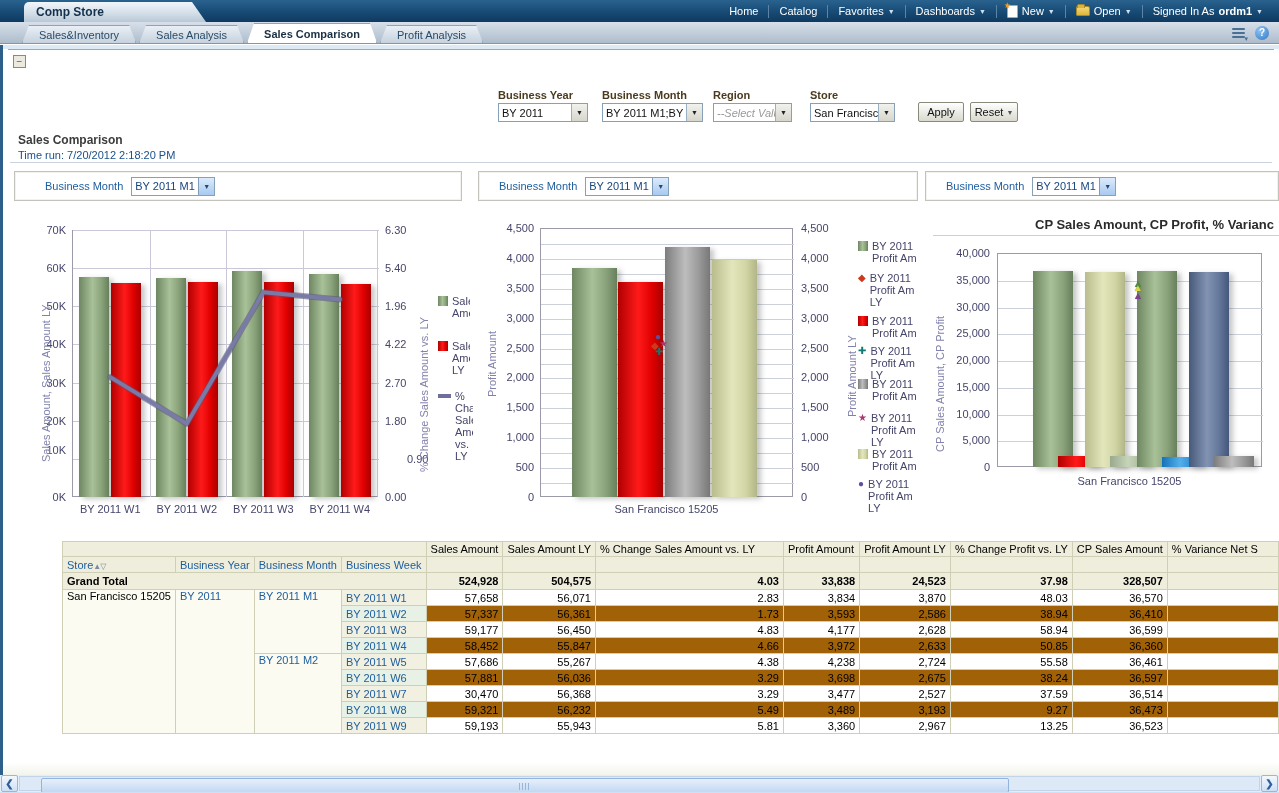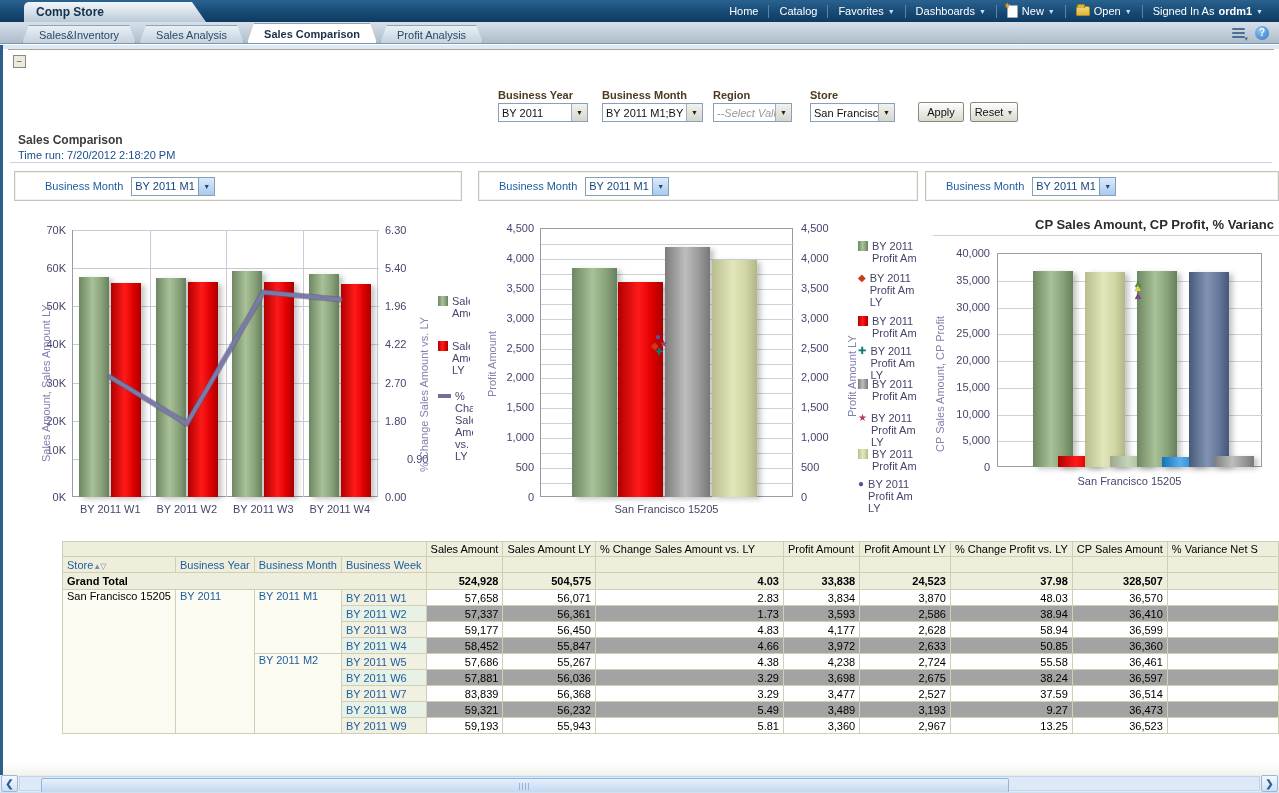--- a/index.html
+++ b/index.html
@@ -95,21 +95,21 @@
   .pivot .hA { background:#efeedd; color:#000; height:15px; }
   .pivot .hB { background:#efeedd; color:#1c5d9e; height:16px; }
   .pivot .gt { background:#efeedd; font-weight:bold; height:17px; }
   .pivot .gt.num { text-align:right; }
   .pivot .store-c { background:#fcfbf2; color:#000; vertical-align:top; }
   .pivot .dim-c { background:#fcfbf2; color:#1c5d9e; vertical-align:top; }
   .pivot .wk { color:#1c5d9e; }
   .pivot .v { text-align:right; color:#000; }
   .pivot tr.rw .v { background:#fff; }
   .pivot tr.rw .wk { background:#f2f1e1; }
-  .pivot tr.rg .v { background:#a3a3a3; }
+  .pivot tr.rg .v { background:#a16207; }
   .pivot tr.rg .wk { background:#e7f1e5; }
   .sorticons { font-size:8px; color:#7a8ca0; letter-spacing:-1px; }
 
   
   .botfade { position:absolute; left:3px; top:762px; width:1276px; height:13px; background:linear-gradient(180deg,#ffffff,#f2f4ec); }
   .hscroll { position:absolute; left:0; top:775px; width:1279px; height:17px; background:#e4edf8; }
   .hs-btn { position:absolute; top:0; width:17px; height:17px; background:linear-gradient(180deg,#f4f8fd,#cfe0f4); border:1px solid #9ab6d8; border-radius:2px; color:#2d5f9e; font-size:10px; font-weight:bold; text-align:center; line-height:15px; }
   .hs-track { position:absolute; left:19px; top:1px; width:1241px; height:15px; background:#dde9f7; border:1px solid #c2d4ea; }
   .hs-thumb { position:absolute; left:21px; top:1px; width:968px; height:15px; background:linear-gradient(180deg,#e7f0fb,#c3d8f2); border:1px solid #92b5e0; border-radius:2px; }
   .hs-grip { position:absolute; left:50%; top:4px; width:12px; height:7px; margin-left:-6px;
@@ -533,21 +533,21 @@
             <td class="v">56,036</td>
             <td class="v">3.29</td>
             <td class="v">3,698</td>
             <td class="v">2,675</td>
             <td class="v">38.24</td>
             <td class="v">36,597</td>
             <td class="v"></td>
           </tr>
           <tr class="rw">
             <td class="wk">BY 2011 W7</td>
-            <td class="v">83,839</td>
+            <td class="v">30,470</td>
             <td class="v">56,368</td>
             <td class="v">3.29</td>
             <td class="v">3,477</td>
             <td class="v">2,527</td>
             <td class="v">37.59</td>
             <td class="v">36,514</td>
             <td class="v"></td>
           </tr>
           <tr class="rg">
             <td class="wk">BY 2011 W8</td>

